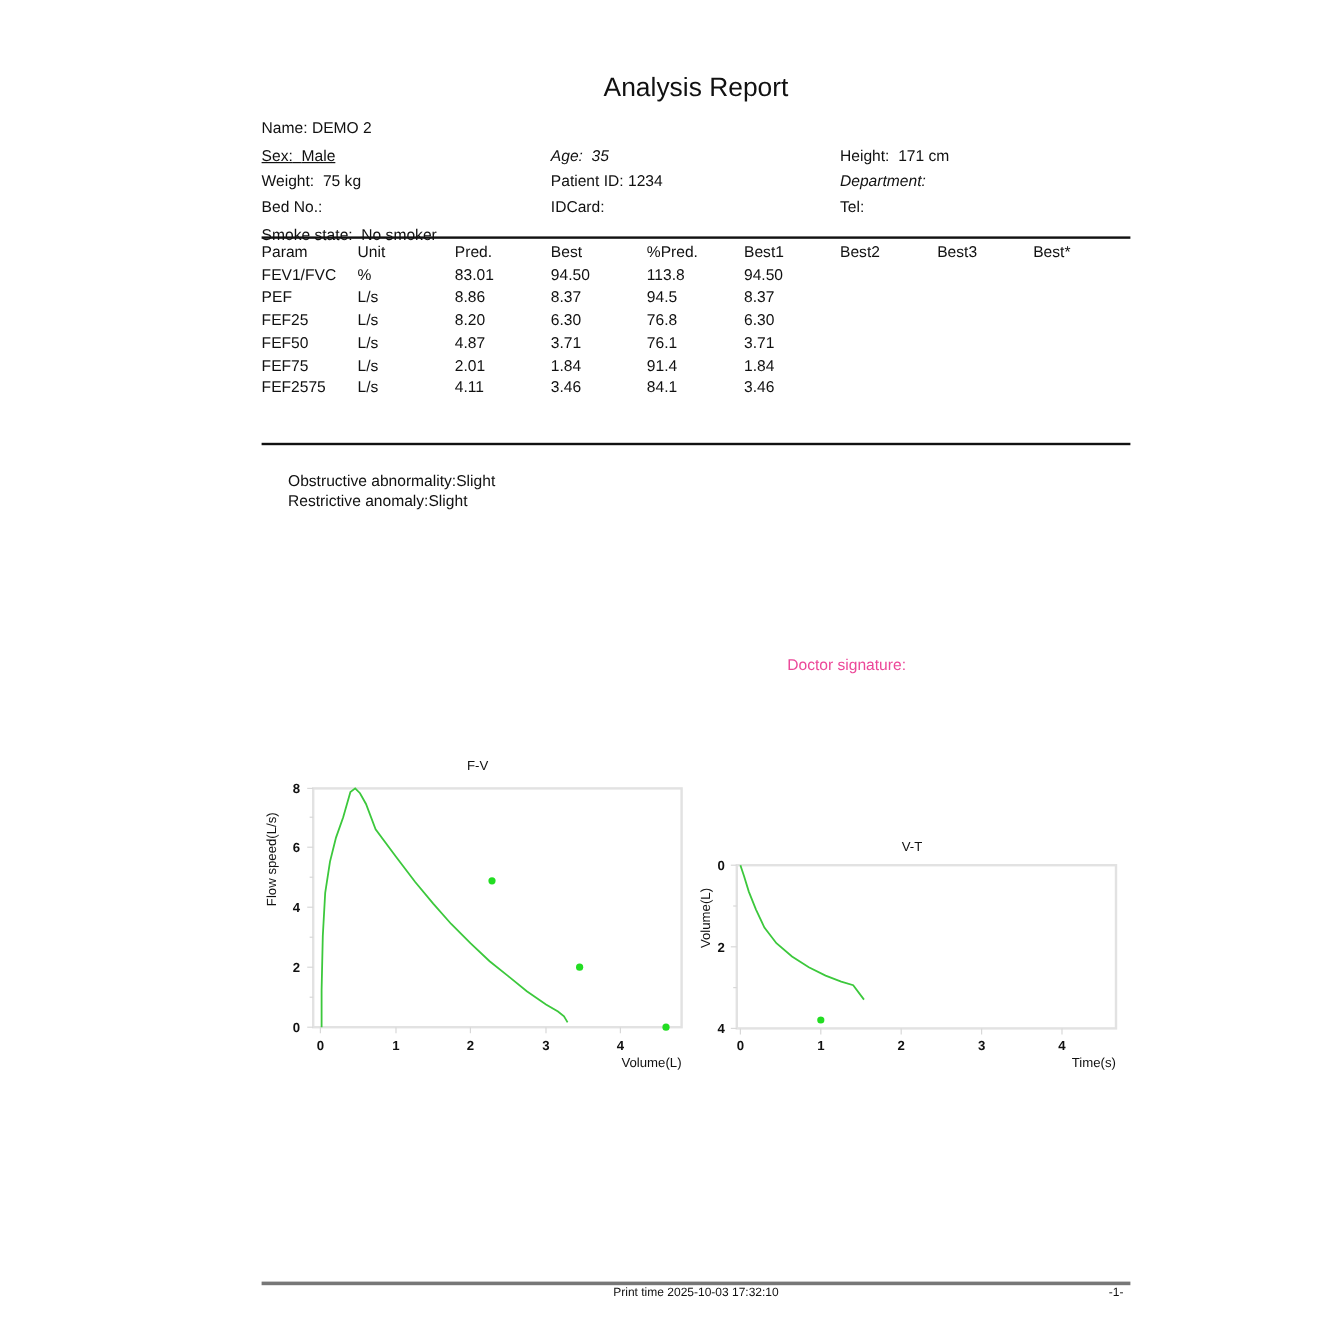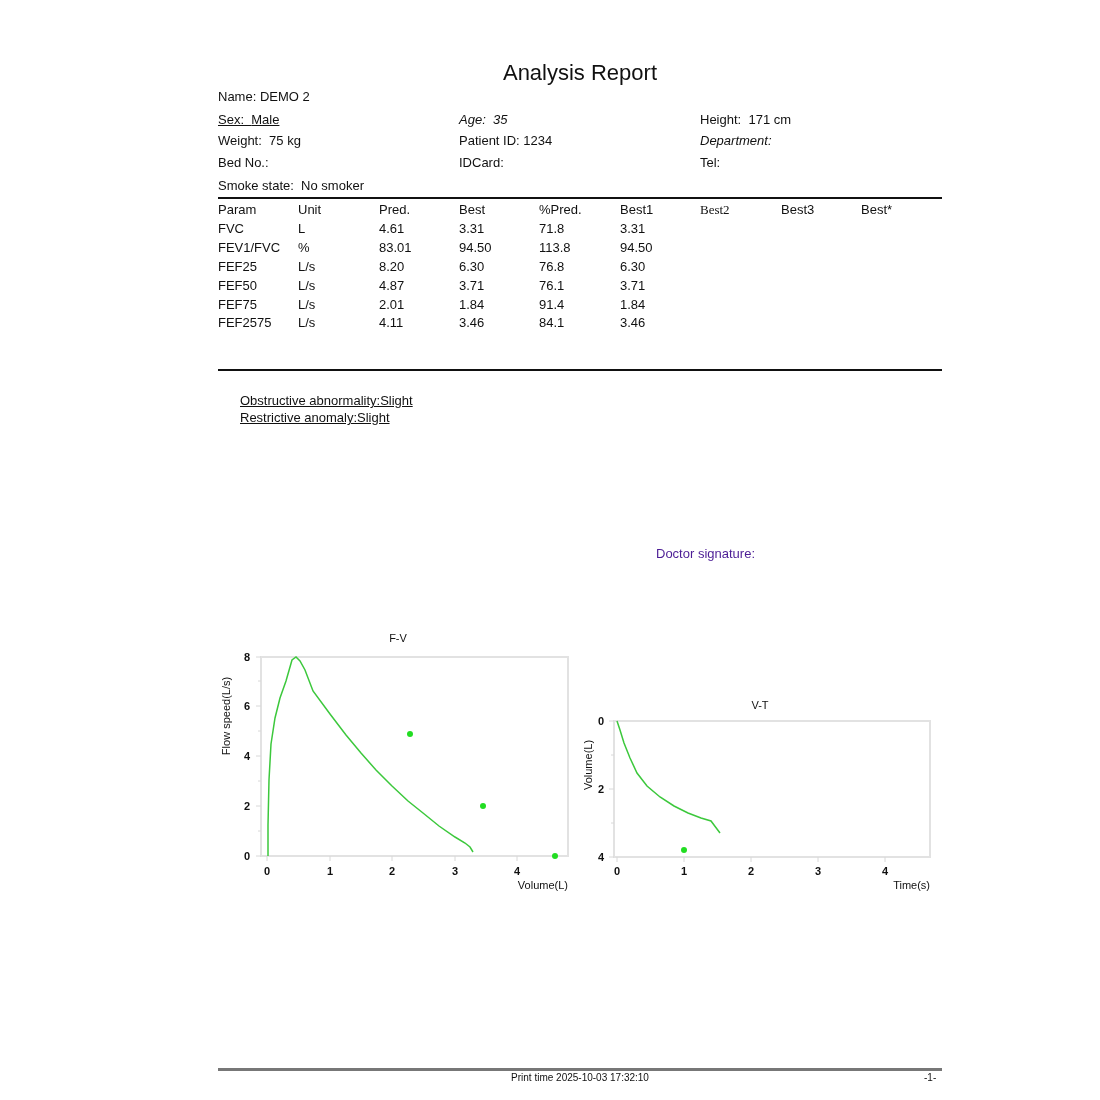--- a/index.html
+++ b/index.html
@@ -1,28 +1,28 @@
 <!DOCTYPE html>
 <html><head>
 <meta charset="utf-8">
 <style>
   html, body { margin: 0; padding: 0; background: #ffffff; }
   body { width: 1100px; height: 1100px; position: relative; overflow: hidden;
          font-family: "Liberation Sans", "DejaVu Sans", sans-serif; color: #111; }
   .abs { position: absolute; }
   .title { left: 0; width: 1160px; top: 60px; text-align: center; font-size: 22px; color: #111; }
-  .info { font-size: 13px; color: #111; white-space: pre; }
+  .info { font-size: 13px; color: #111; white-space: pre; margin-top: 10px; }
   .rule { position: absolute; left: 218px; width: 724px; height: 2px; background: #111; }
   table.params { position: absolute; left: 218px; top: 201px; border-collapse: collapse; font-size: 13px; }
   table.params td, table.params th { padding: 0; height: 18.9px; line-height: 18.9px; text-align: left; font-weight: normal; vertical-align: middle; }
   table.params th { color: #111; }
   .c0 { width: 80px; } .c1 { width: 81px; } .c2 { width: 80px; } .c3 { width: 80px; }
-  .c4 { width: 81px; } .c5 { width: 80px; } .c6 { width: 81px; font-family: Liberation Serif, serif; } .c7 { width: 80px; } .c8 { width: 82px; }
-  .diag { left: 240px; top: 392px; font-size: 13px; line-height: 17px; color: #111; text-decoration: underline; }
-  .sig { left: 656px; top: 546px; font-size: 13px; color: #4c1d95; }
+  .c4 { width: 81px; } .c5 { width: 80px; } .c6 { width: 81px; } .c7 { width: 80px; } .c8 { width: 82px; }
+  .diag { left: 240px; top: 392px; font-size: 13px; line-height: 17px; color: #111; }
+  .sig { left: 656px; top: 546px; font-size: 13px; color: #ec4899; }
   .footer-rule { position: absolute; left: 218px; width: 724px; top: 1068px; height: 3px; background: #777; }
   .print-time { left: 0; width: 1160px; top: 1072px; text-align: center; font-size: 10px; color: #111; }
   .page-num { left: 924px; top: 1072px; font-size: 10px; color: #111; }
   svg text { font-family: "Liberation Sans", "DejaVu Sans", sans-serif; fill: #111; }
 </style>
 </head>
 <body>
 
 <div class="abs title">Analysis Report</div>
 
@@ -54,37 +54,37 @@
       <th class="c3">Best</th>
       <th class="c4">%Pred.</th>
       <th class="c5">Best1</th>
       <th class="c6">Best2</th>
       <th class="c7">Best3</th>
       <th class="c8">Best*</th>
     </tr>
   </thead>
   <tbody>
     <tr>
-      <td>FVC</td>
-        <td>L</td>
-        <td>4.61</td>
-        <td>3.31</td>
-        <td>71.8</td>
-        <td>3.31</td>
-        <td></td>
-        <td></td>
-        <td></td>
-    </tr>
-    <tr>
       <td>FEV1/FVC</td>
         <td>%</td>
         <td>83.01</td>
         <td>94.50</td>
         <td>113.8</td>
         <td>94.50</td>
+        <td></td>
+        <td></td>
+        <td></td>
+    </tr>
+    <tr>
+      <td>PEF</td>
+        <td>L/s</td>
+        <td>8.86</td>
+        <td>8.37</td>
+        <td>94.5</td>
+        <td>8.37</td>
         <td></td>
         <td></td>
         <td></td>
     </tr>
     <tr>
       <td>FEF25</td>
         <td>L/s</td>
         <td>8.20</td>
         <td>6.30</td>
         <td>76.8</td>

